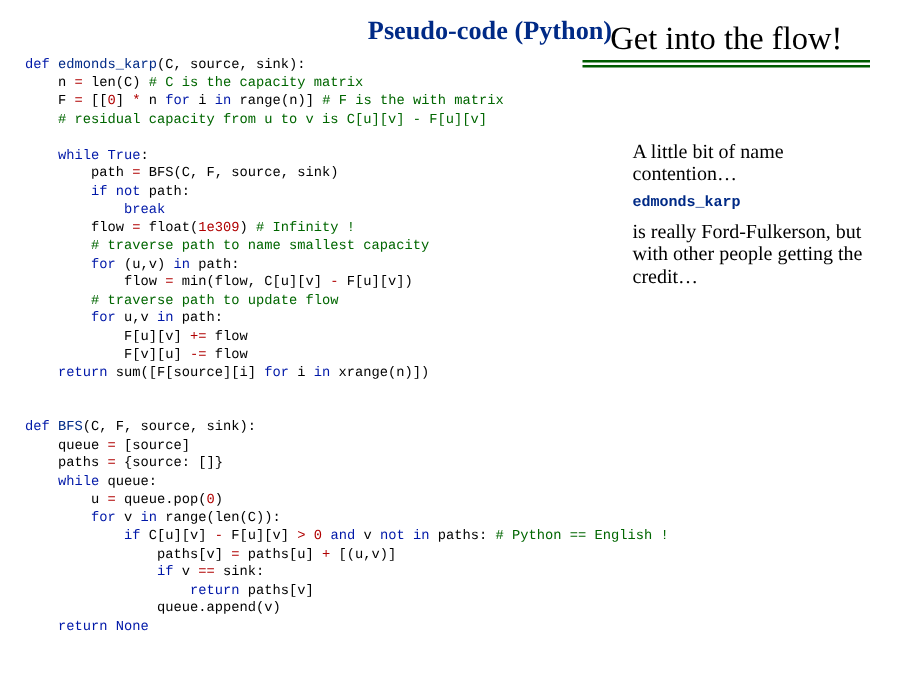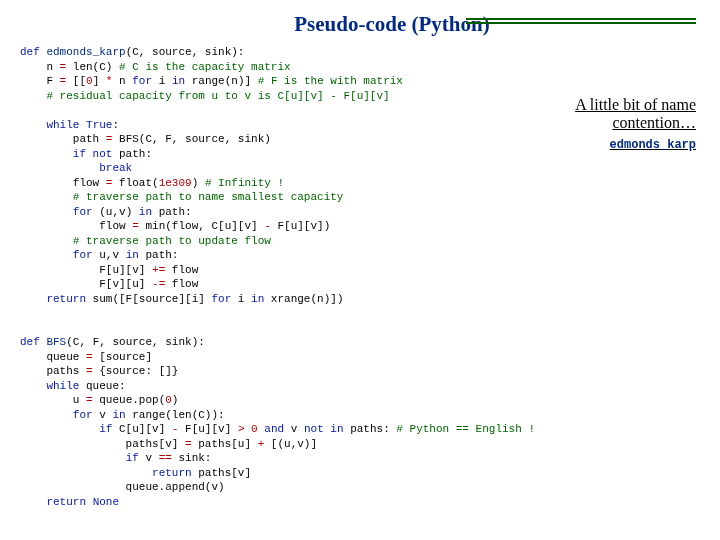--- a/index.html
+++ b/index.html
@@ -37,26 +37,25 @@
   .rule-dbl {
     margin-top: 2px;
   }
   .rule-dbl div {
     height: 2px;
     background: #005c00;
     margin-bottom: 2px;
   }
   .aside {
     position: absolute;
-    top: 92px;
+    top: 109px;
     right: 24px;
     width: 190px;
-    text-align: right;
+    text-align: left;
     font-size: 16px;
-    text-decoration: underline;
   }
   .aside .sub {
     margin: 4px 0;
   }
   .aside .fn {
     font-family: "Courier New", monospace;
     font-weight: bold;
     font-size: 12px;
     color: #002a86;
     margin: 6px 0 8px 0;
@@ -75,29 +74,31 @@
   pre.code .cm   { color: #006600; margin-top: 20px; }   
   pre.code .num  { color: #b00000; }
   pre.code .op   { color: #b00000; }
 </style>
 </head>
 <body>
 
 <div class="heading-left">Pseudo-code (Python)</div>
 
 <div class="title-block">
+  <h1 class="title">Get into the flow!</h1>
   <div class="rule-dbl">
       <div></div>
       <div></div>
     </div>
 </div>
 
 <div class="aside">
   <div class="sub">A little bit of name contention…</div>
   <div class="fn">edmonds_karp</div>
+  <div class="sub">is really Ford-Fulkerson, but with other people getting the credit…</div>
 </div>
 
 <pre class="code"><span class="kw">def</span> <span class="fn">edmonds_karp</span>(C, source, sink):
     n <span class="op">=</span> len(C) <span class="cm"># C is the capacity matrix</span>
     F <span class="op">=</span> [[<span class="num">0</span>] <span class="op">*</span> n <span class="kw">for</span> i <span class="kw">in</span> range(n)] <span class="cm"># F is the with matrix</span>
     <span class="cm"># residual capacity from u to v is C[u][v] - F[u][v]</span>
 
     <span class="kw">while</span> <span class="kw">True</span>:
         path <span class="op">=</span> BFS(C, F, source, sink)
         <span class="kw">if not</span> path:

